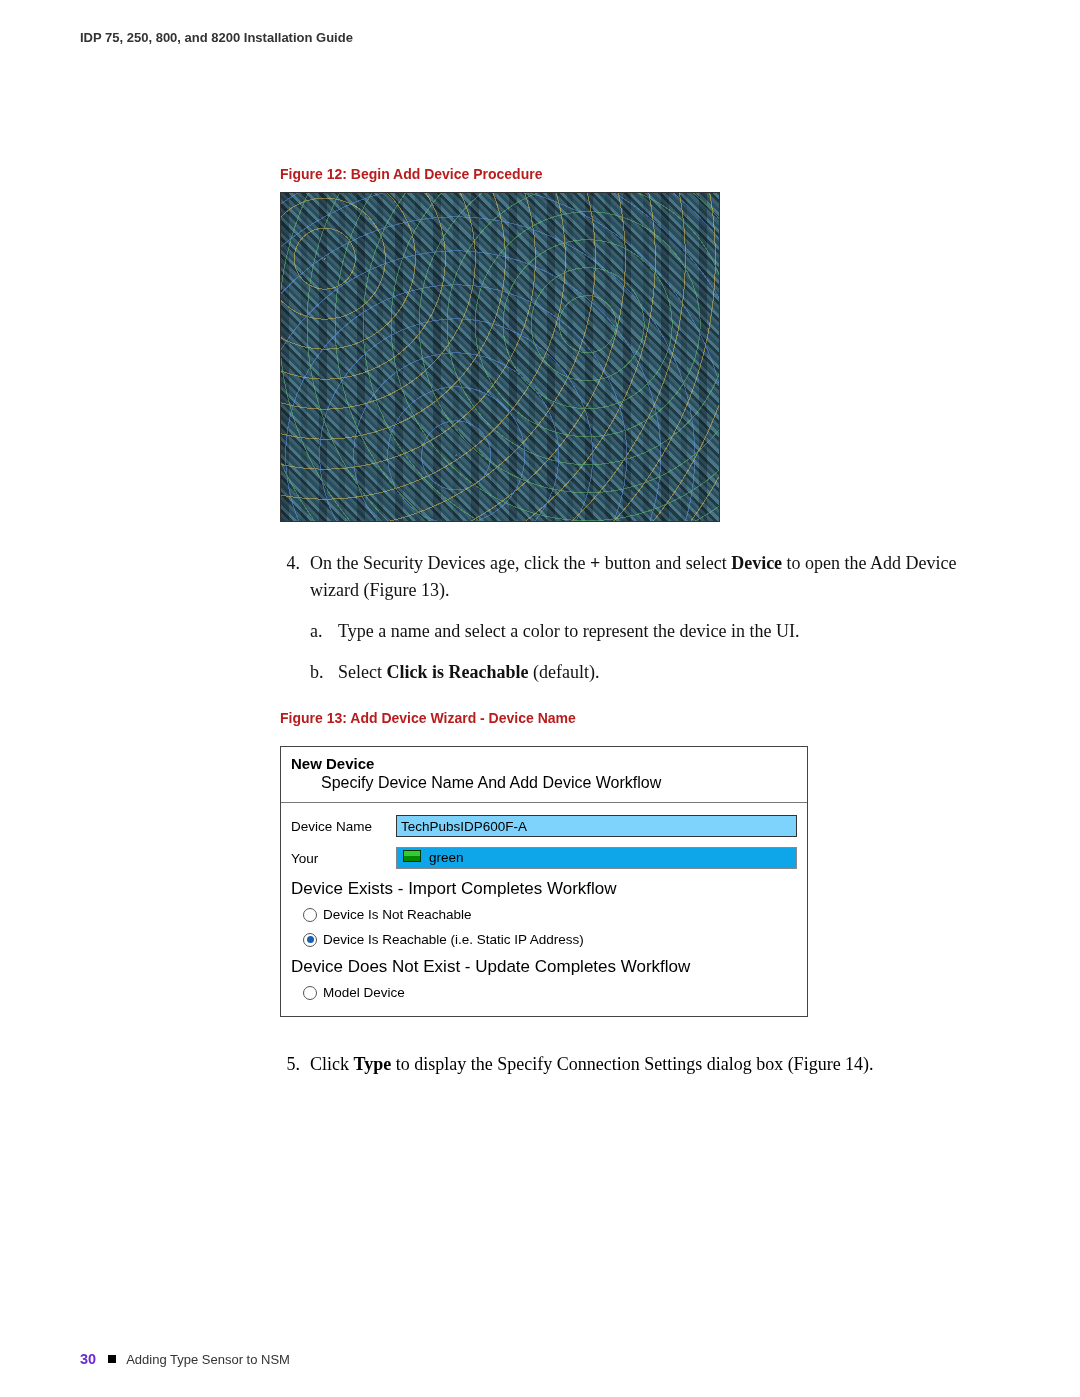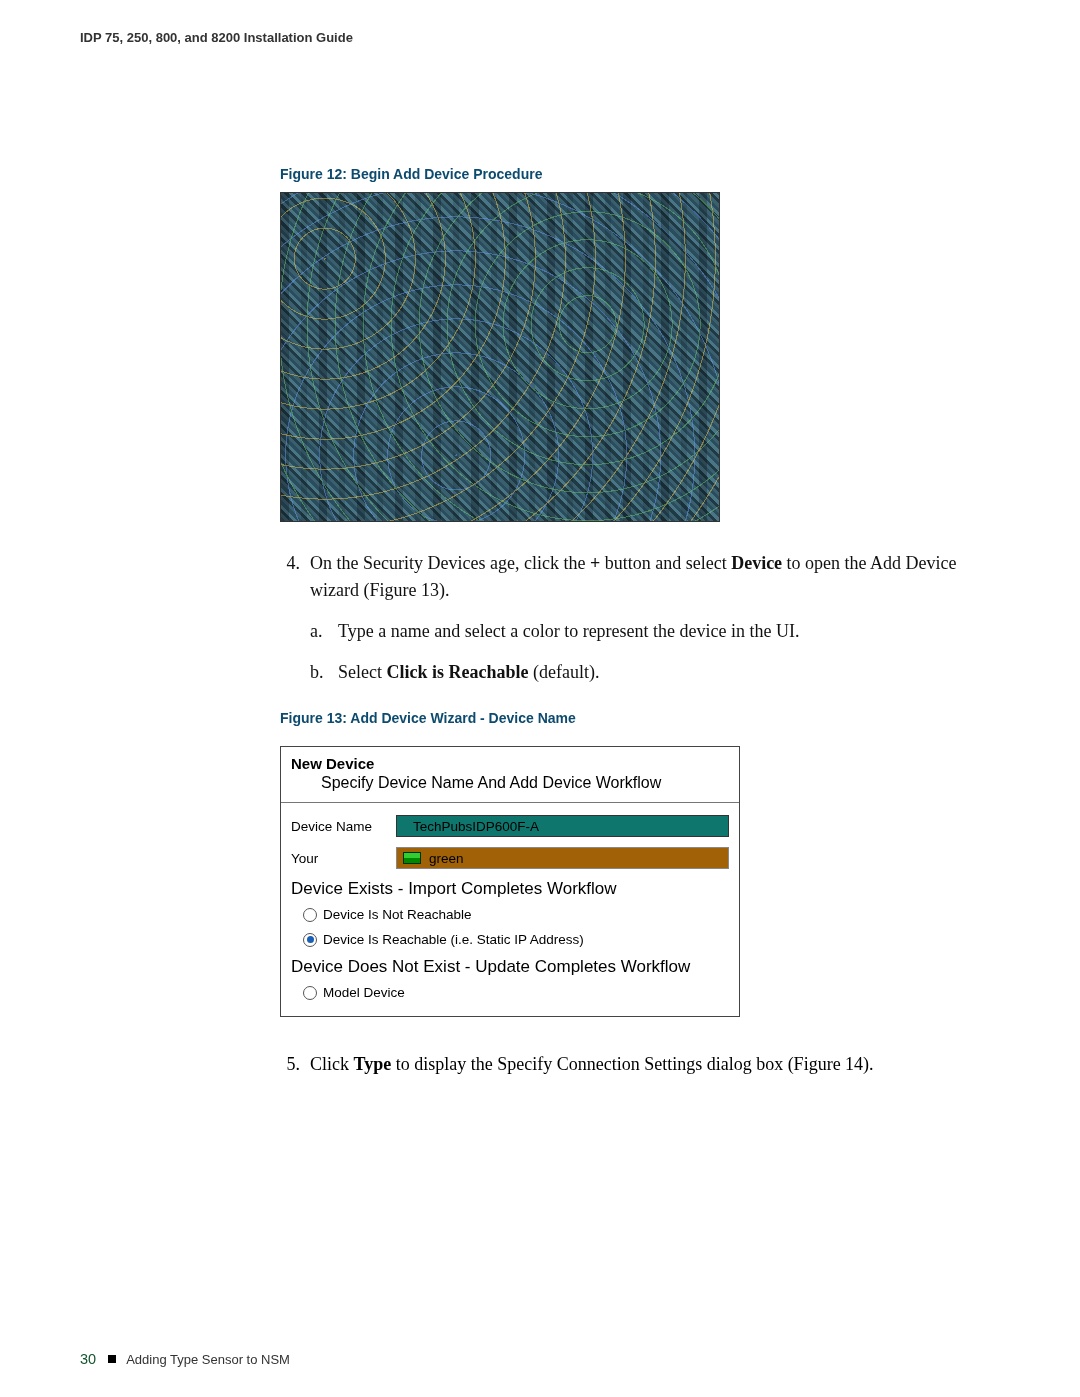--- a/index.html
+++ b/index.html
@@ -23,21 +23,21 @@
   .content {
     position: absolute;
     left: 280px;
     top: 166px;
     width: 720px;
   }
   .figure-caption {
     font-family: Arial, Helvetica, sans-serif;
     font-size: 14px;
     font-weight: bold;
-    color: #0c4a6e;
+    color: #b91c1c;
     margin-bottom: 10px;
   }
   .screenshot-placeholder {
     width: 440px;
     height: 330px;
     border: 1px solid #333;
     background:
       repeating-linear-gradient(45deg, #2a4d5e 0 3px, #3a6070 3px 6px, #1f3a45 6px 9px, #4a7585 9px 12px),
       repeating-linear-gradient(-45deg, rgba(255,200,0,0.15) 0 2px, transparent 2px 8px),
       radial-gradient(circle at 30% 60%, #50a060 0 2px, transparent 2px 20px),
@@ -67,21 +67,21 @@
   .step-row { display: flex; margin-bottom: 6px; }
   .step-num { width: 30px; flex: 0 0 30px; text-align: right; padding-right: 10px; }
   .step-text { flex: 1; }
   .sub-row { display: flex; margin-top: 14px; margin-bottom: 8px; padding-left: 30px; }
   .sub-letter { width: 28px; flex: 0 0 28px; text-align: left; }
   .sub-text { flex: 1; }
   .bold { font-weight: bold; }
   .fig13-block { margin-top: 24px; }
 
   .dialog {
-    width: 460px;
+    width: 528px;
     border: 1px solid #444;
     font-family: Tahoma, Arial, sans-serif;
     font-size: 13.5px;
     color: #000;
     background: #fff;
     margin-top: 20px;
   }
   .dialog-header {
     padding: 8px 10px 10px 10px;
     border-bottom: 1px solid #777;
@@ -96,35 +96,35 @@
     font-size: 16px;
   }
   .dialog-body {
     padding: 12px 10px 14px 10px;
   }
   .form-row { display: flex; align-items: center; margin-bottom: 10px; }
   .form-label { width: 105px; }
   .form-input {
     flex: 1;
     border: 1px solid #333;
-    background: #0f766e;
-    padding: 2px 16px;
+    background: #7dd3fc;
+    padding: 2px 4px;
     font-family: Tahoma, Arial, sans-serif;
     font-size: 13.5px;
     color: #000;
     height: 22px;
   }
   .color-field {
     flex: 1;
     border: 1px solid #888;
     padding: 2px 6px;
     display: flex;
-    align-items: center;
+    align-items: flex-start;
     height: 22px;
-    background: #a16207;
+    background: #0ea5e9;
   }
   .swatch {
     width: 18px; height: 12px;
     background: #0a0;
     border: 1px solid #030;
     margin-right: 8px;
     background-image: linear-gradient(#3c3 0 50%, #080 50% 100%);
   }
   .section-label { margin-top: 8px; margin-bottom: 8px; font-size: 17px; }
   .radio-row { display: flex; align-items: center; margin: 6px 0 10px 12px; }
@@ -141,21 +141,21 @@
   .page-footer {
     position: absolute;
     bottom: 30px;
     left: 80px;
     font-family: Verdana, Arial, sans-serif;
     font-size: 13px;
     display: flex;
     align-items: center;
     color: #333;
   }
-  .page-number { font-weight: normal; margin-right: 12px; font-size: 14.5px; color: #14532d; }
+  .page-number { font-weight: bold; margin-right: 12px; font-size: 14.5px; color: #6d28d9; }
   .sq { width: 8px; height: 8px; background: #000; display: inline-block; margin-right: 10px; }
 </style>
 </head>
 <body>
 
 <div class="page-header">
   <span>IDP 75, 250, 800, and 8200 Installation Guide</span>
 </div>
 
 <div class="content">

